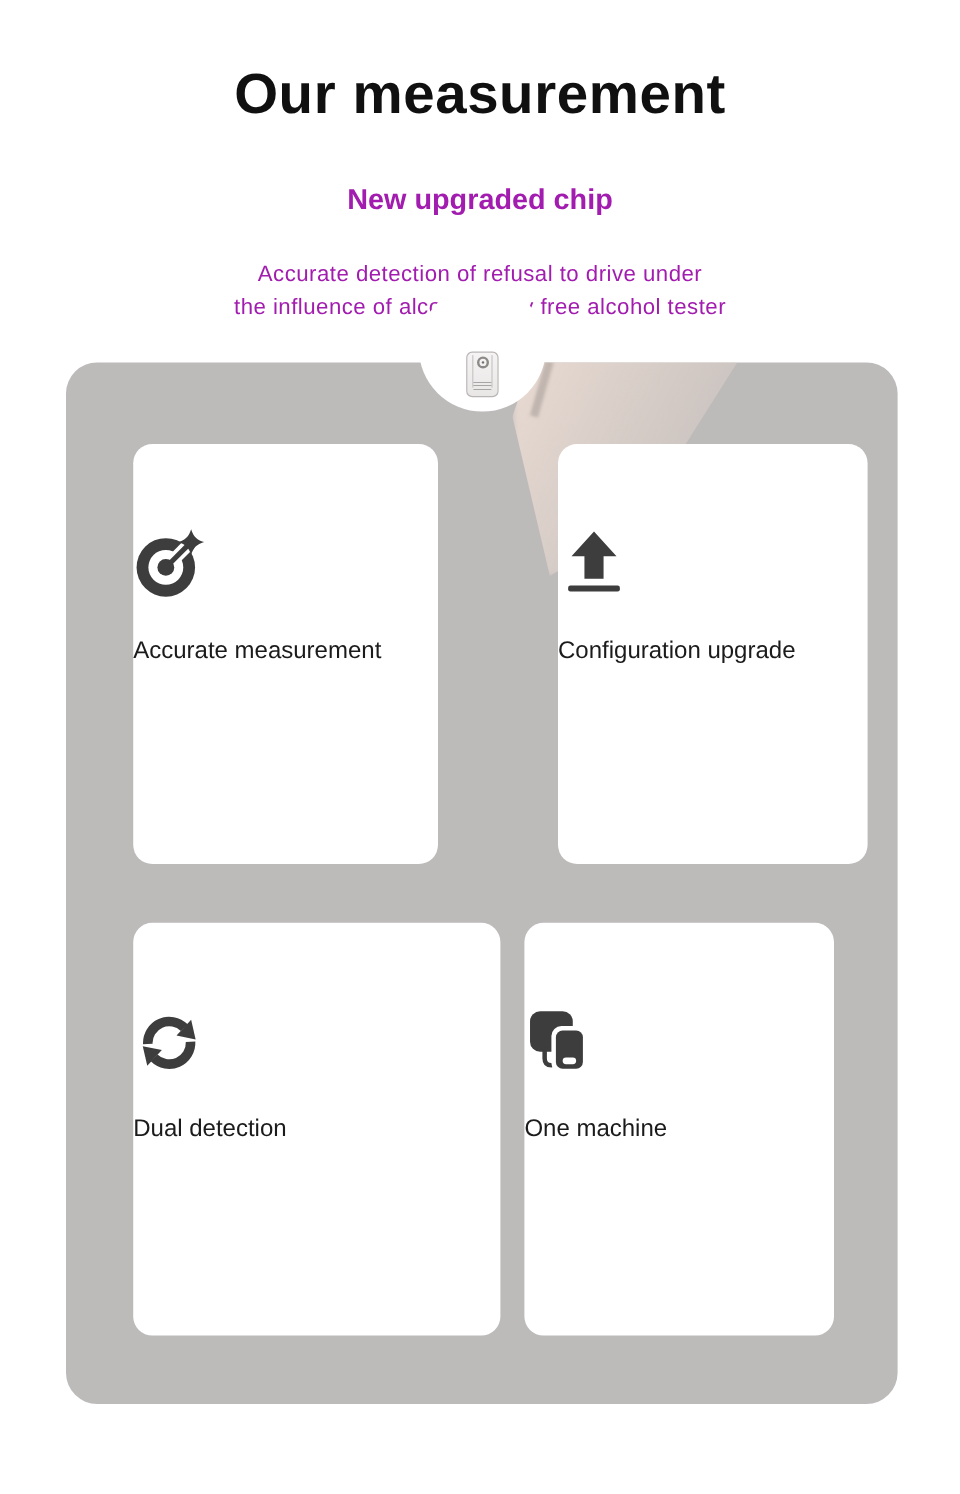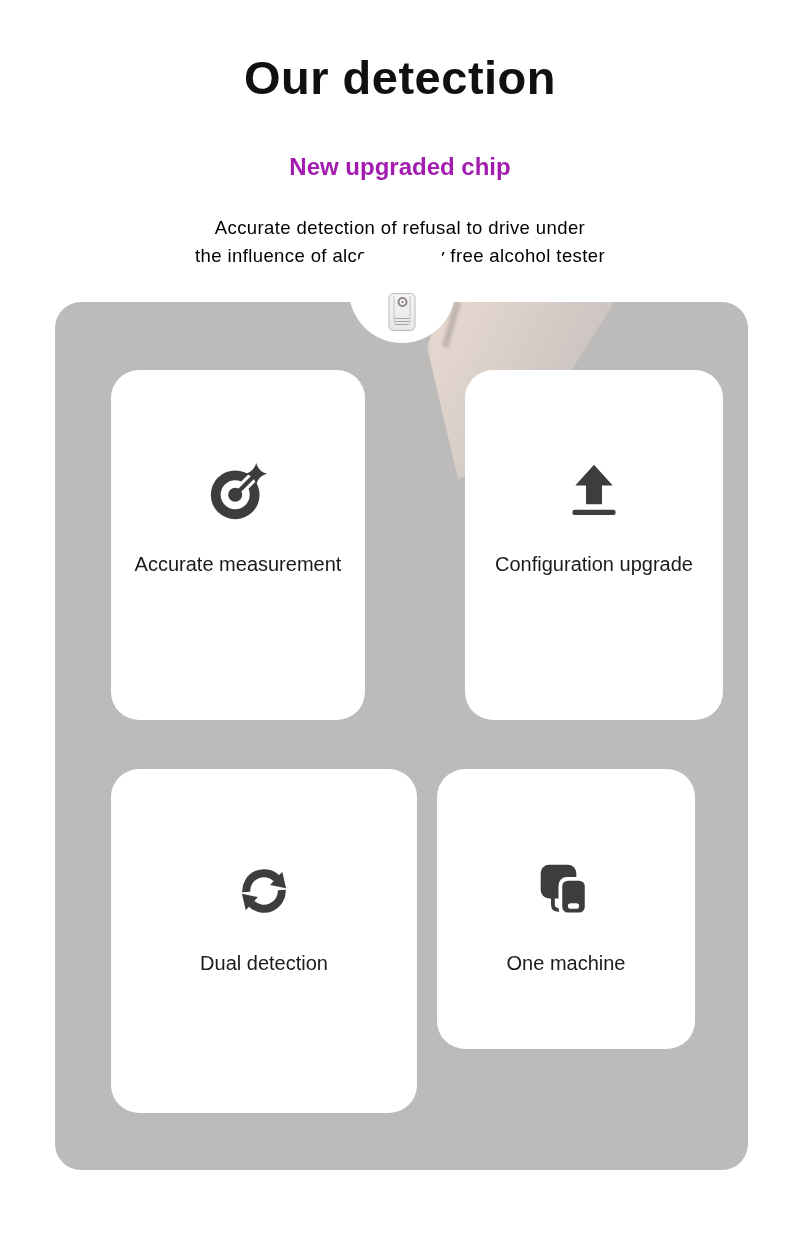--- a/index.html
+++ b/index.html
@@ -11,21 +11,21 @@
   .title{
     position:absolute;left:0;right:0;top:50px;text-align:center;
     font-size:47px;font-weight:800;color:#101010;letter-spacing:0.5px;
   }
   .subtitle{
     position:absolute;left:0;right:0;top:153px;text-align:center;
     font-size:24px;font-weight:700;color:#a21caf;
   }
   .desc{
     position:absolute;left:0;right:0;top:214px;text-align:center;
-    font-size:18.5px;line-height:28px;color:#000000;letter-spacing:0.4px;
+    font-size:18.5px;line-height:28px;color:#a21caf;letter-spacing:0.4px;
   }
   
   .panel{
     position:absolute;left:55px;top:302px;width:693px;height:868px;
     background:#bdbaba;border-radius:26px;
   }
   .ghost-clip{position:absolute;inset:0;border-radius:26px;overflow:hidden;}
   .ghost-band{
     position:absolute;left:372px;top:-12px;width:195px;height:190px;
     background:linear-gradient(118deg,rgba(236,221,212,0.95) 0%,rgba(224,211,203,0.6) 55%,rgba(189,186,186,0) 100%);
@@ -58,42 +58,42 @@
   .device-hole:after{
     content:"";position:absolute;left:2px;top:2px;width:2px;height:2px;
     background:#6f6b6b;border-radius:50%;
   }
   .device-grill{
     position:absolute;bottom:4px;left:5px;right:5px;height:8px;
     background:repeating-linear-gradient(180deg,#a9a5a5 0 1px,rgba(0,0,0,0) 1px 3px);
   }
   
   .card{
-    position:absolute;background:#ffffff;border-radius:28px;
-    display:flex;flex-direction:column;align-items:center;
-    padding-top:92px;box-sizing:border-box;
+    position:absolute;background:#ffffff;border-radius:16px;
+    display:flex;flex-direction:column;align-items:flex-start;
+    padding-top:70px;box-sizing:border-box;
   }
   .card1{left:56px; top:68px; width:254px;height:350px;}
   .card2{left:382px;top:68px; width:258px;height:350px;margin-left:28px;}
   .card3{left:56px; top:467px;width:306px;height:344px;}
-  .card4{left:382px;top:467px;width:258px;height:280px;}
+  .card4{left:382px;top:467px;width:258px;height:344px;}
   .icon{width:60px;height:60px;display:block;}
   .icon svg{width:100%;height:100%;display:block;}
   .card-label{
     margin-top:28px;font-size:20px;color:#1b1b1b;line-height:29px;
     text-align:center;white-space:nowrap;
   }
   .card-label.two-line{white-space:normal;}
 </style>
 </head>
 <body>
 
 <div class="page">
 
-  <div class="title">Our detection</div>
+  <div class="title">Our measurement</div>
   <div class="subtitle">New upgraded chip</div>
   <div class="desc">
     <div>Accurate detection of refusal to drive under</div>
     <div>the influence of alcoholWorry free alcohol tester</div>
   </div>
 
   <div class="panel">
     <div class="ghost-clip">
       <div class="ghost-band"></div>
       <div class="ghost-streak"></div>

